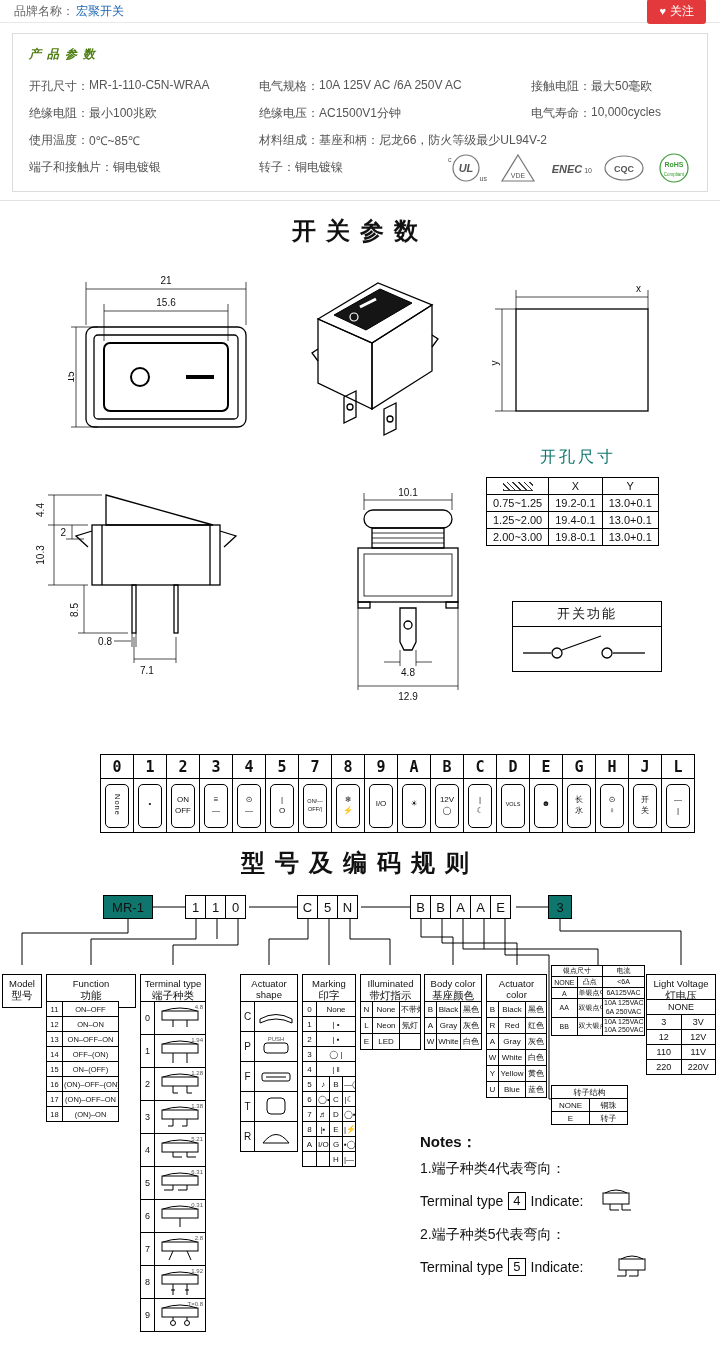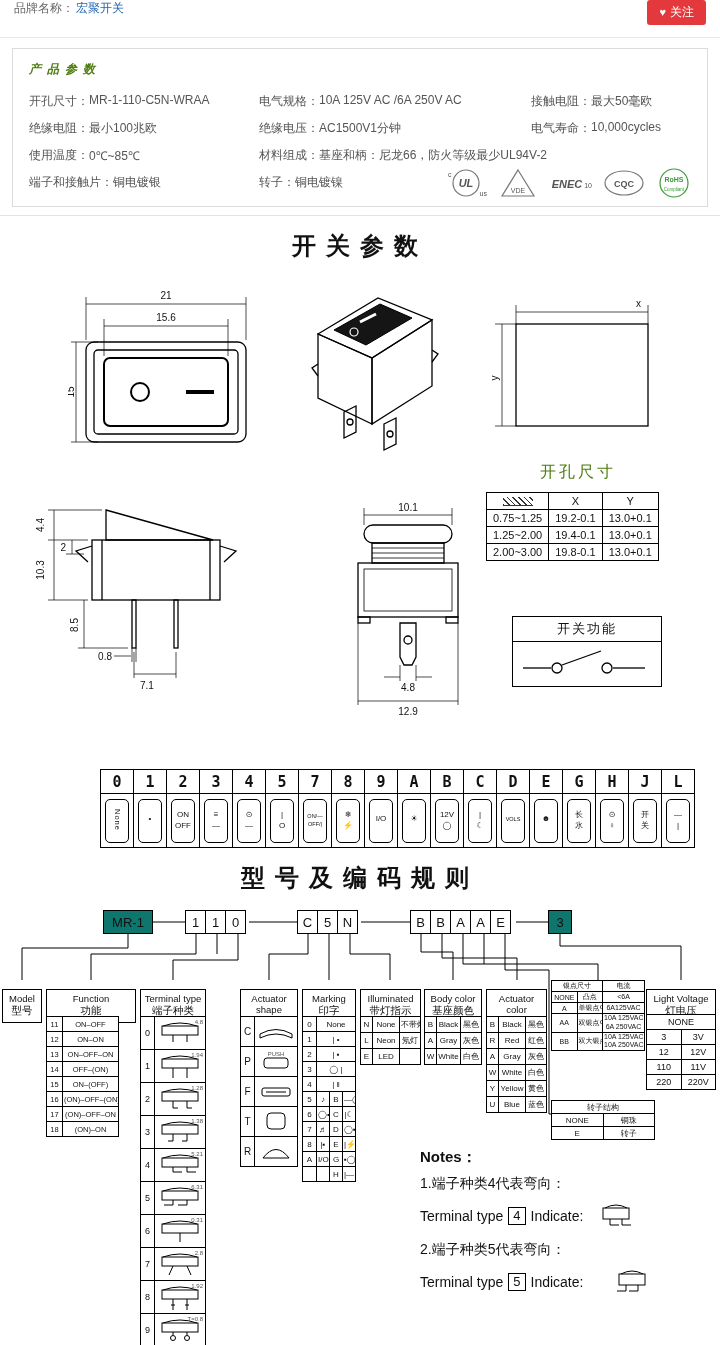--- a/index.html
+++ b/index.html
@@ -1,20 +1,20 @@
 <!DOCTYPE html>
 <html><head>
 <meta charset="utf-8">
 <style>
   * { margin:0; padding:0; box-sizing:border-box; }
   html,body { background:#fff; }
   body { width:720px; min-height:1345px; font-family:"Liberation Sans",sans-serif; color:#333; position:relative; }
 
   
-  .topbar { height:38px; display:flex; align-items:flex-start; justify-content:space-between; padding:0 14px; border-bottom:1px solid #e8e8e8; }
+  .topbar { height:23px; display:flex; align-items:center; justify-content:space-between; padding:0 14px; border-bottom:1px solid #e8e8e8; }
   .brand { display:flex; align-items:center; gap:2px; font-size:12px; }
   .brand-label { color:#666; }
   .brand-name { color:#1f66b0; text-decoration:none; cursor:pointer; }
   .follow-btn { background:#e4393c; color:#fff; border:none; border-radius:3px; font-size:12px; padding:4px 12px; display:flex; align-items:center; gap:4px; cursor:pointer; }
   .follow-btn .heart { font-size:11px; line-height:1; }
 
   
   .product-box { margin:10px 12px 0; border:1px solid #dcdcdc; position:relative; padding-bottom:10px; }
   .product-title { font-family:"DejaVu Serif",serif; font-style:italic; font-weight:bold; font-size:12px; letter-spacing:6px; color:#4d7c0f; padding:12px 16px 10px; }
   .spec-row { display:flex; padding:5px 16px; font-size:12px; color:#555; }
@@ -37,21 +37,21 @@
 
   .big-title { text-align:center; font-size:24px; font-weight:bold; letter-spacing:10px; color:#111; margin:14px 0 2px; }
 
   
   .drawings { position:relative; height:495px; }
   .tech { position:absolute; }
   .ln { stroke:#000; fill:none; stroke-width:1.3; }
   .ln2 { stroke:#000; fill:none; stroke-width:2; }
   .dim { stroke:#000; fill:none; stroke-width:0.7; }
   .tech text { font-size:10px; fill:#111; }
-  .hole-caption { position:absolute; left:540px; top:198px; font-size:16px; letter-spacing:3px; color:#4d7c0f; }
+  .hole-caption { position:absolute; left:540px; top:198px; font-size:16px; letter-spacing:3px; color:#0f766e; }
 
   .ttab { position:absolute; border-collapse:collapse; background:#fff; }
   .ttab th, .ttab td { border:1px solid #000; font-weight:normal; text-align:center; padding:2px 6px; font-size:11px; color:#111; }
   .hatch { width:30px; height:9px; margin:0 auto; background:repeating-linear-gradient(45deg,#333 0,#333 1px,transparent 1px,transparent 4px); border-bottom:1px solid #333; }
 
   .func-box { position:absolute; width:150px; border:1px solid #000; background:#fff; }
   .func-title { font-size:13px; text-align:center; padding:3px 0; border-bottom:1px solid #000; color:#111; letter-spacing:2px; }
 
   
   .mstrip { border-collapse:collapse; margin:10px 0 0 100px; table-layout:fixed; width:594px; }
@@ -919,21 +919,21 @@
           <td>BB</td>
           <td>双大银点Φ3</td>
           <td class="two">
             <span>10A 125VAC</span>
             <span>10A 250VAC</span>
           </td>
         </tr>
   </tbody>
     </table>
 
-  <table class="ctab ro-table" style="left:551px;top:198px;width:104px">
+  <table class="ctab ro-table" style="left:551px;top:198px;width:77px">
     <tbody>
         <tr>
           <th colspan="2">转子结构</th>
         </tr>
     <tr>
           <td style="width:38px">NONE</td>
           <td>铜珠</td>
         </tr>
     <tr>
           <td>E</td>

